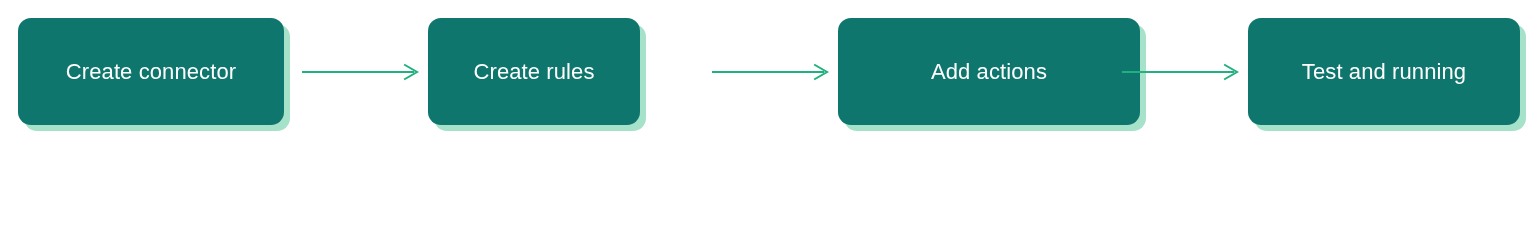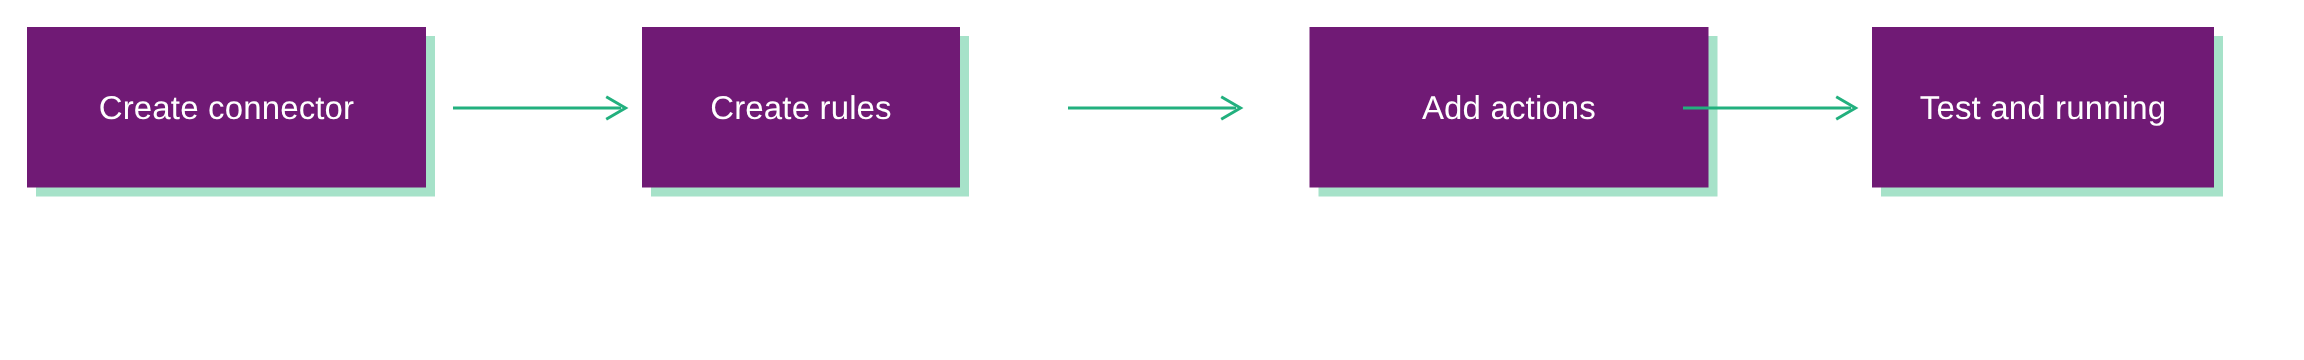--- a/index.html
+++ b/index.html
@@ -19,42 +19,42 @@
     width: 1536px;
     height: 154px;
     background: #ffffff;
   }
 
   
   .step {
     position: absolute;
     top: 18px;
     height: 107px;
-    border-radius: 0;
-    background: #701a75;
+    border-radius: 13px;
+    background: #0f766e;
     box-shadow: 6px 6px 0 0 #a6e2c9;
     display: flex;
     align-items: center;
     justify-content: center;
     box-sizing: border-box;
   }
   .step-label {
     color: #ffffff;
     font-size: 22px;
     font-weight: 400;
     letter-spacing: 0.1px;
     line-height: 1;
     white-space: nowrap;
     font-family: "Liberation Sans", sans-serif;
   }
 
   .step-0 { left: 18px;   width: 266px; }
   .step-1 { left: 428px;  width: 212px; }
-  .step-2 { left: 873px;  width: 266px; }
-  .step-3 { left: 1248px; width: 228px; }
+  .step-2 { left: 838px;  width: 302px; }
+  .step-3 { left: 1248px; width: 272px; }
 
   
   .connector {
     position: absolute;
     top: 58px;
     height: 28px;
     width: 124px;
   }
   .connector svg {
     display: block;

